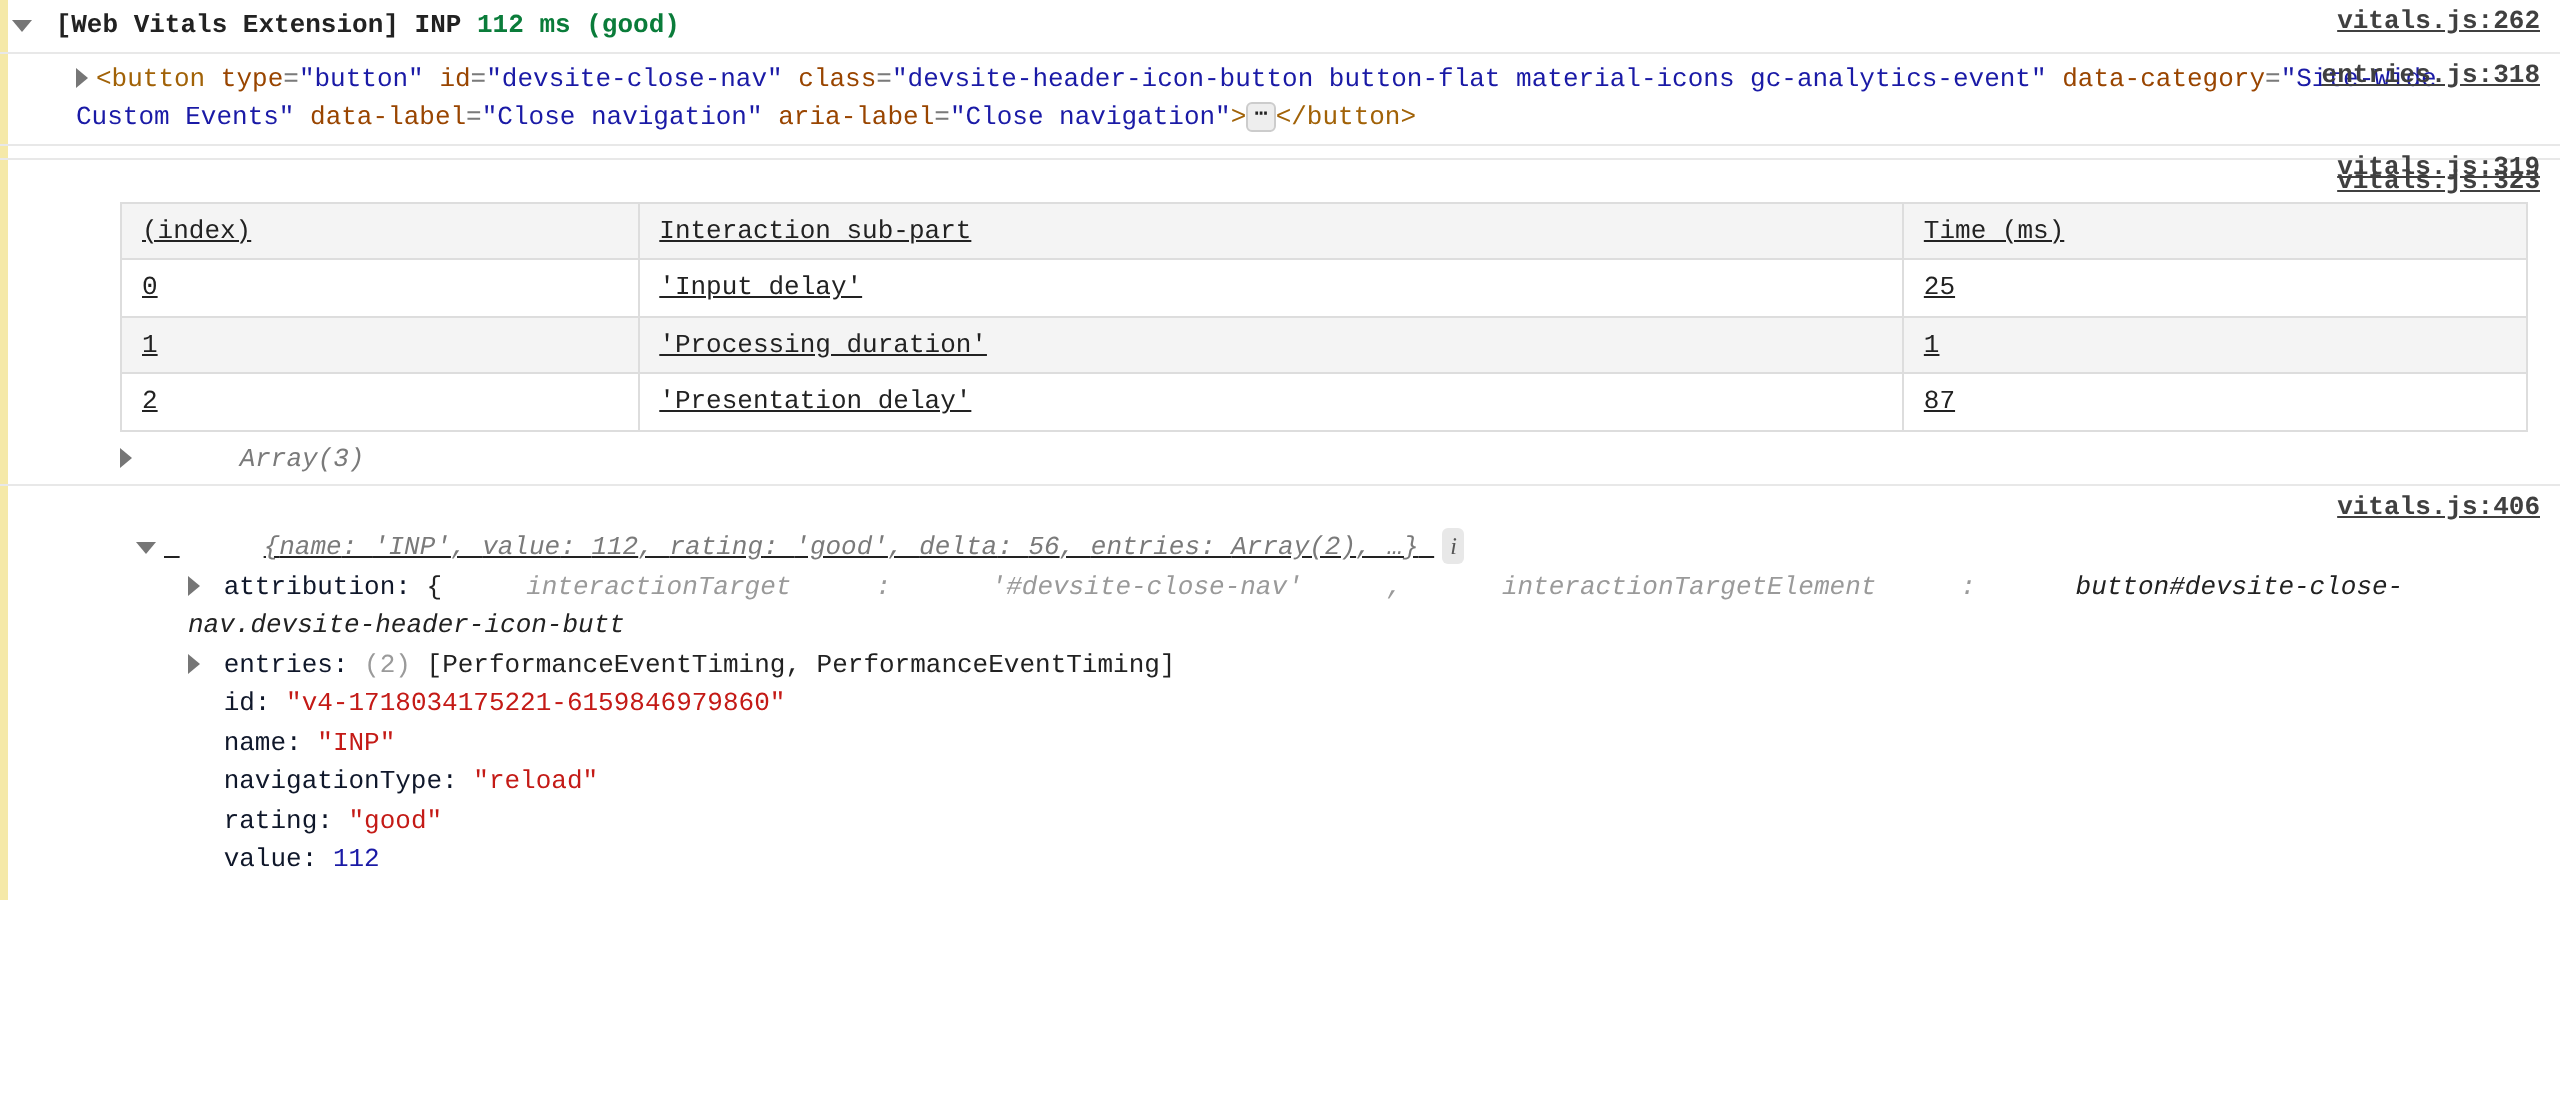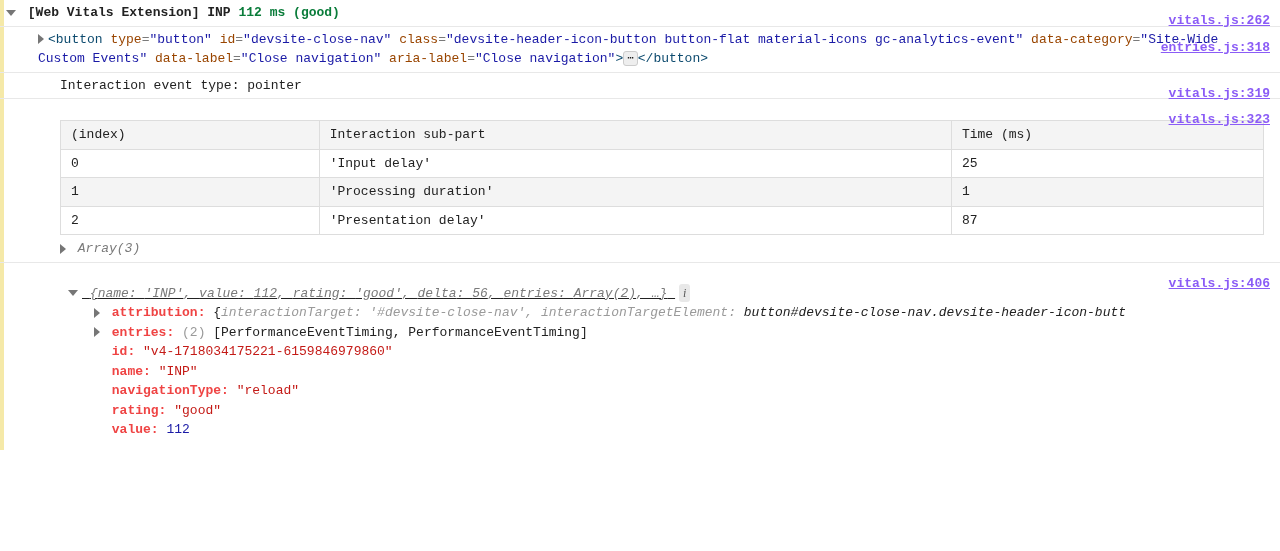--- a/index.html
+++ b/index.html
@@ -36,32 +36,32 @@
   border-left: 6px solid #767676;
 }
 .arrow-down {
   border-left: 5px solid transparent;
   border-right: 5px solid transparent;
   border-top: 6px solid #767676;
 }
 .src-link {
   position: absolute;
   right: 10px;
-  top: 11px;
-  color: #8b5cf6;
+  top: 1px;
+  color: #404040;
   text-decoration: underline;
   font-weight: 600;
 }
 .bold { font-weight: 700; }
 .green { color: #0a7c3a; font-weight: 700; }
-.tag { color: #0c4a6e; }
+.tag { color: #a16207; }
 .attrname { color: #994500; }
 .attrval { color: #1a1aa6; }
 .gray { color: #7a7a7a; }
-.italic { font-style: italic; }
+.italic { font-style: italic; margin-left: 42px; }
 .ellipsis-badge {
   display: inline-block;
   background: #eee;
   border: 1px solid #ccc;
   border-radius: 3px;
   padding: 0 3px;
   font-size: 11px;
   line-height: 13px;
   vertical-align: middle;
 }
@@ -86,26 +86,27 @@
   width: 100%;
   border-collapse: collapse;
   font-family: inherit;
   font-size: 13px;
 }
 th, td {
   border: 1px solid #ddd;
   padding: 4px 10px;
   text-align: left;
   font-weight: normal;
+  text-decoration: underline;
 }
 th { background: #f4f4f4; }
 tr.alt td { background: #f4f4f4; }
 
 .obj-row { padding-left: 60px; text-decoration: underline; }
-.obj-key { color: #ef4444; font-weight: 700; }
+.obj-key { color: #0f172a; font-weight: 400; }
 .obj-sub { padding-left: 86px; }
 .obj-sub2 { padding-left: 86px; }
 .no-border { border-bottom: none; }
 .str { color: #c41a16; }
 .num { color: #1a1aa6; }
 .light { color: #9a9a9a; }
 </style>
 </head>
 <body>
 
@@ -125,21 +126,20 @@
     <span class="attrname">type</span><span class="gray">=</span><span class="attrval">"button"</span>
     <span class="attrname">id</span><span class="gray">=</span><span class="attrval">"devsite-close-nav"</span>
     <span class="attrname">class</span><span class="gray">=</span><span class="attrval">"devsite-header-icon-button button-flat material-icons gc-analytics-event"</span>
     <span class="attrname">data-category</span><span class="gray">=</span><span class="attrval">"Site-Wide Custom Events"</span>
     <span class="attrname">data-label</span><span class="gray">=</span><span class="attrval">"Close navigation"</span>
     <span class="attrname">aria-label</span><span class="gray">=</span><span class="attrval">"Close navigation"</span><span class="tag">&gt;</span><span class="ellipsis-badge">⋯</span><span class="tag">&lt;/button&gt;</span>
   </div>
 </div>
 
 <div class="row">
-  <div class="indent-1">Interaction event type: pointer</div>
   <a class="src-link">vitals.js:319</a>
 </div>
 
 <div class="row">
   <a class="src-link">vitals.js:323</a>
   <div style="height:18px;"></div>
   <div class="tbl-wrap">
     <table>
       <thead>
         <tr>

